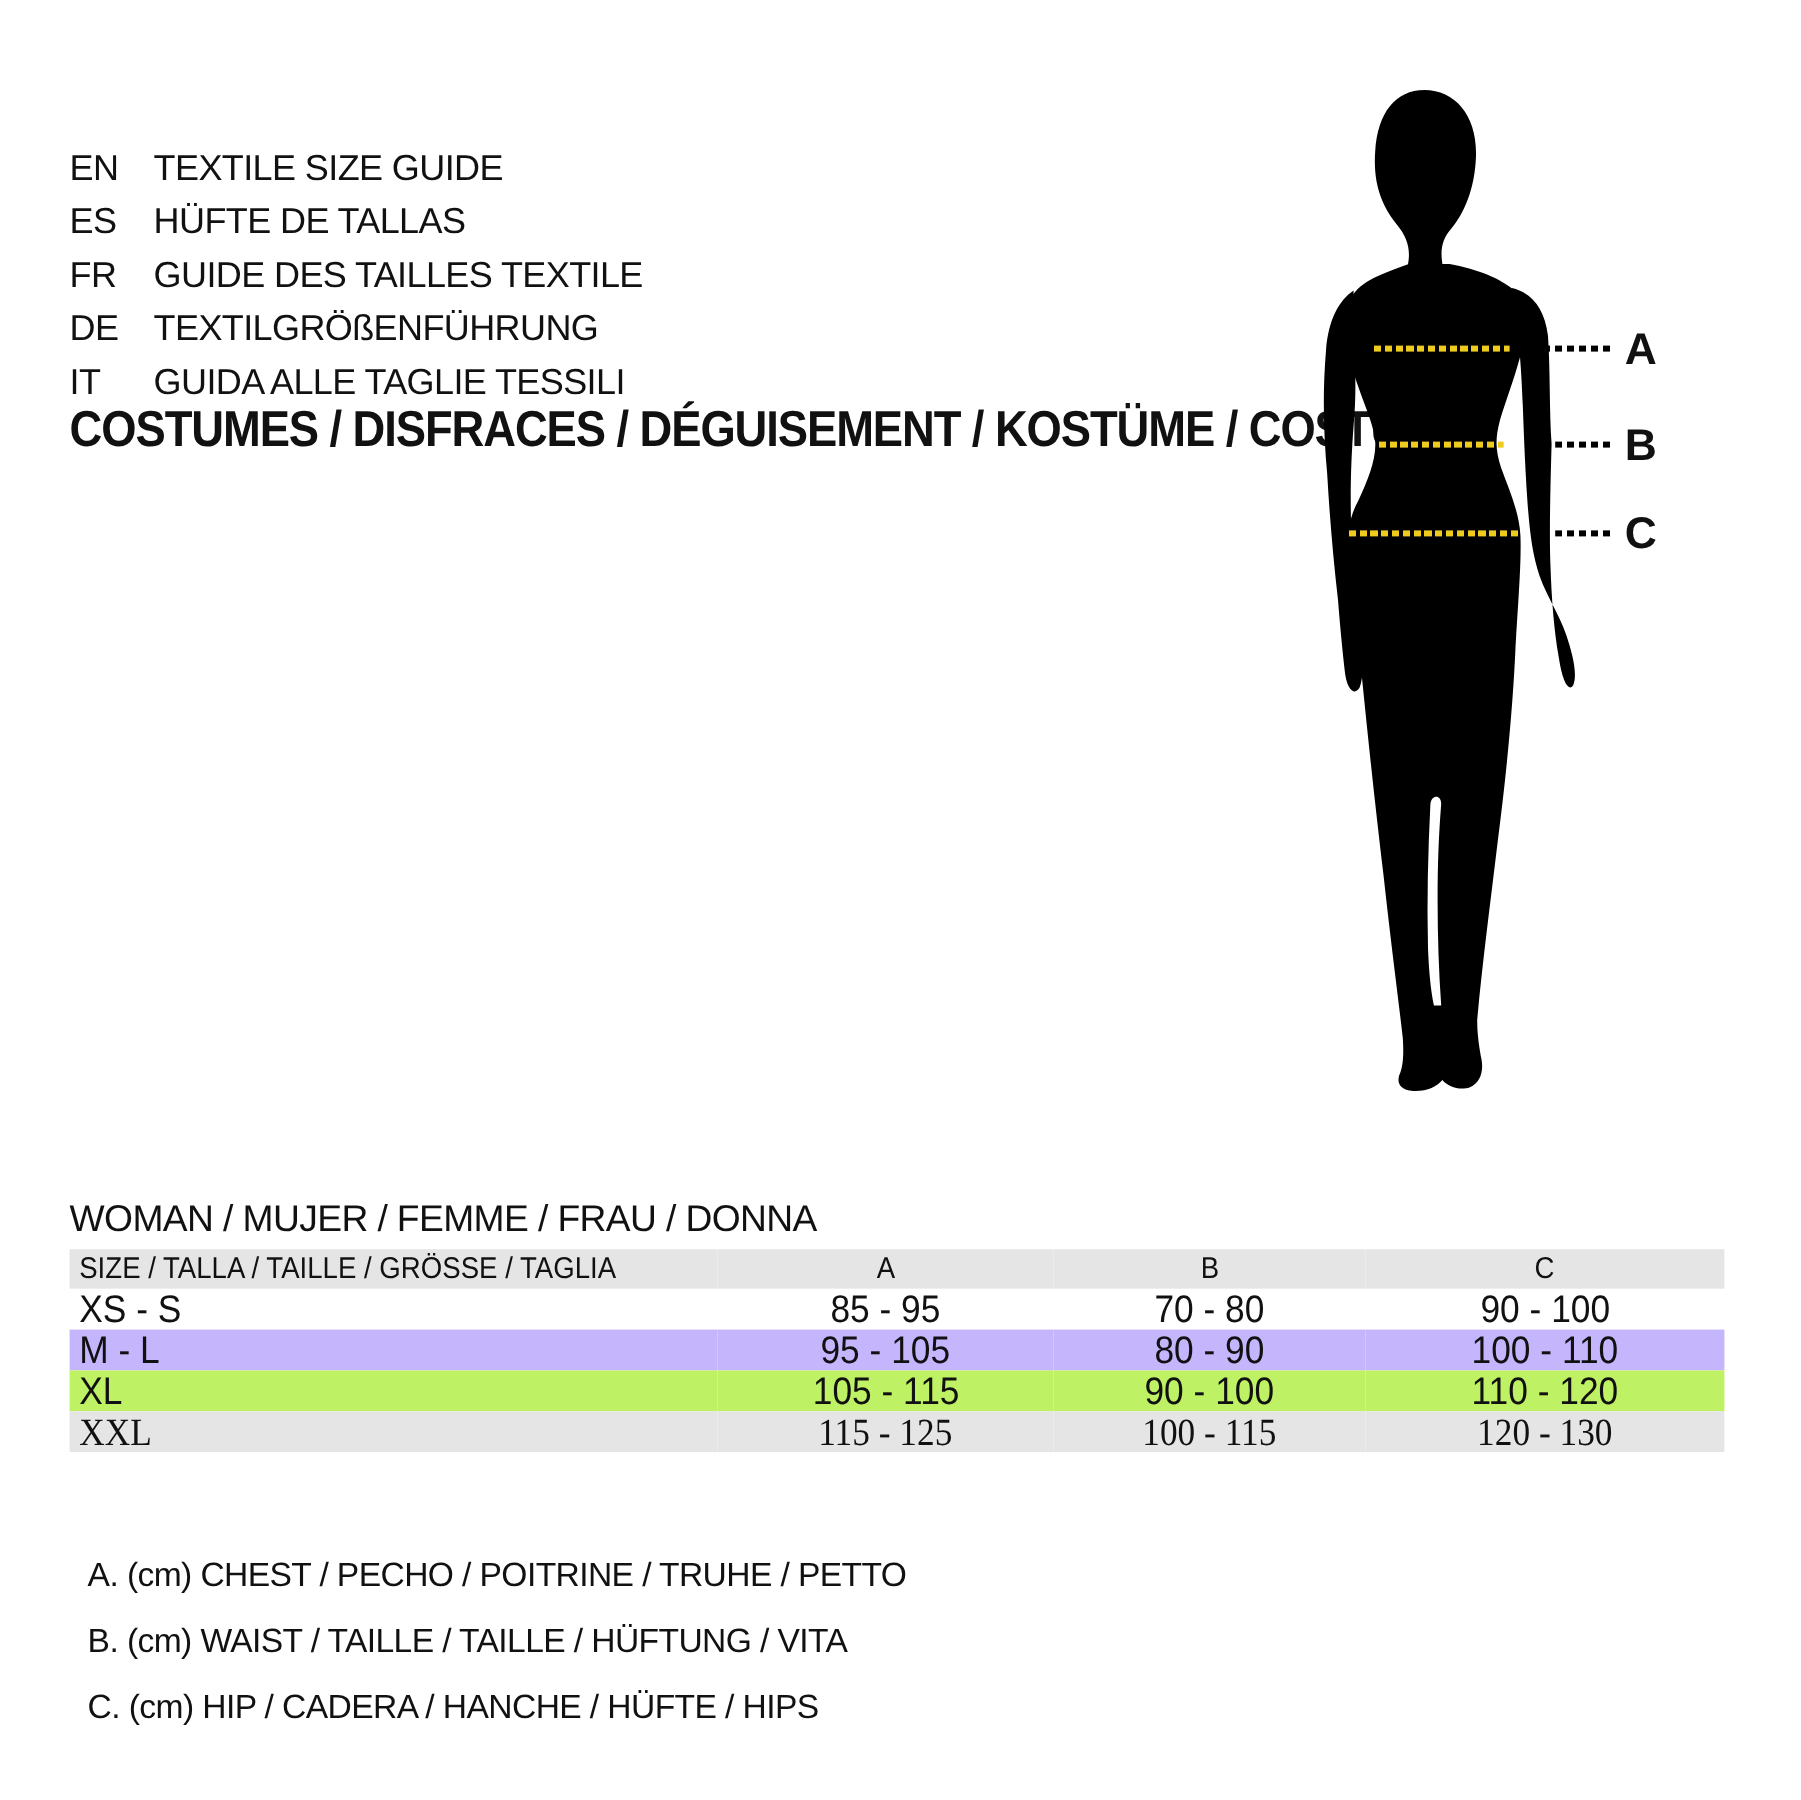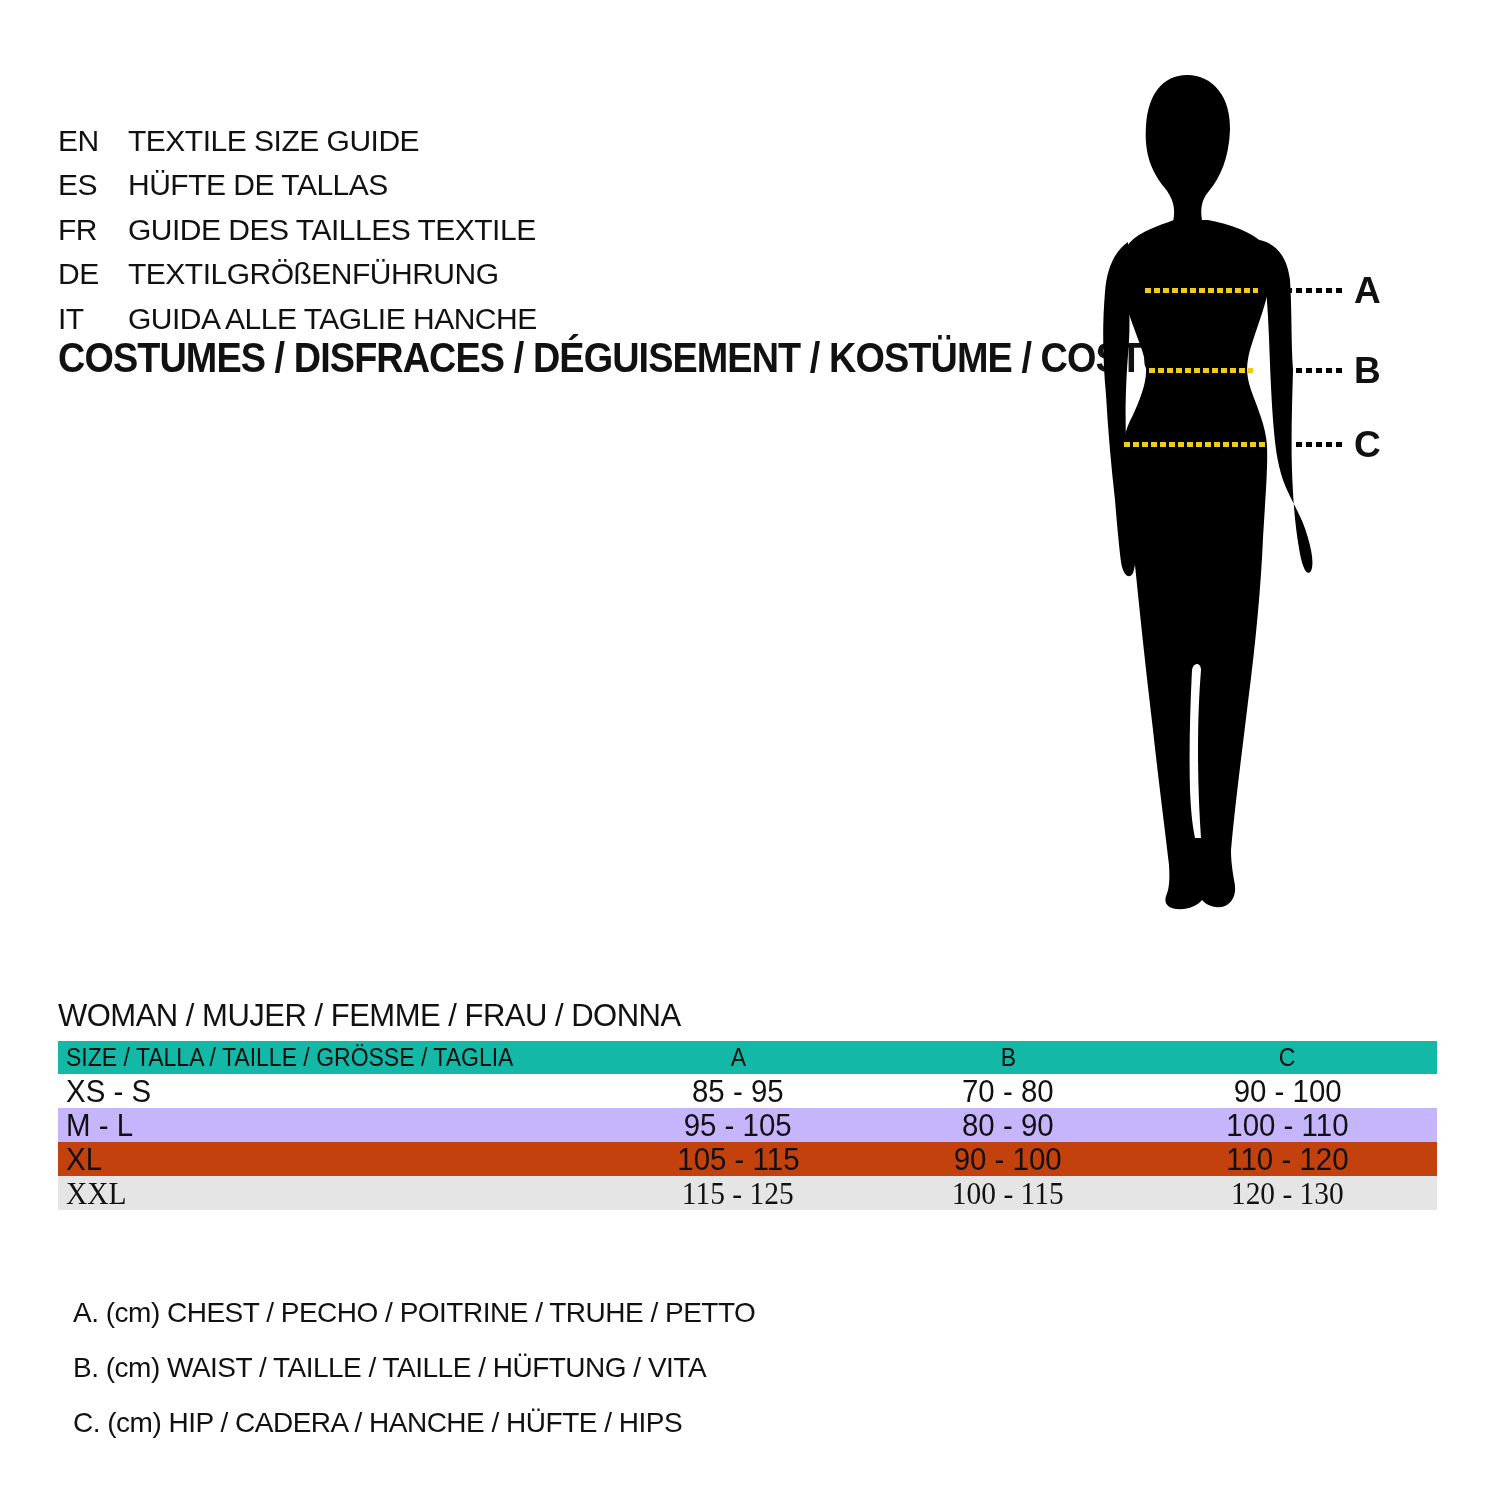--- a/index.html
+++ b/index.html
@@ -53,21 +53,21 @@
   <div class="lang-row" style="top:129px">
     <span class="lang-code">ES</span><span>HÜFTE DE TALLAS</span>
   </div>
   <div class="lang-row" style="top:174px">
     <span class="lang-code">FR</span><span>GUIDE DES TAILLES TEXTILE</span>
   </div>
   <div class="lang-row" style="top:218px">
     <span class="lang-code">DE</span><span>TEXTILGRÖßENFÜHRUNG</span>
   </div>
   <div class="lang-row" style="top:263px">
-    <span class="lang-code">IT</span><span>GUIDA ALLE TAGLIE HANCHE</span>
+    <span class="lang-code">IT</span><span>GUIDA ALLE TAGLIE TESSILI</span>
   </div>
 </div>
 
 <div class="costumes">COSTUMES / DISFRACES / DÉGUISEMENT / KOSTÜME / COSTUMI</div>
 
 <svg class="figure-svg" viewBox="0 0 250 870" aria-hidden="true">
   <g fill="#000000">
     <path d="M 97 5 C 123 5 141 27 140 60 C 139 88 130 108 119 121 C 112 129 110 138 112 150 L 83 152 C 86 138 83 128 74 117 C 62 102 54 84 56 56 C 58 24 73 5 97 5 Z"></path>
     <path d="M 84 150
       C 62 158 44 164 36 178 C 27 196 31 222 39 244 C 47 268 55 284 56 298
@@ -111,41 +111,41 @@
 <div class="woman-title">WOMAN / MUJER / FEMME / FRAU / DONNA</div>
 
 <table class="sizes">
   <colgroup>
     <col style="width:540px">
       <col style="width:280px">
       <col style="width:260px">
       <col style="width:299px">
   </colgroup>
   <thead>
-    <tr class="hdr" style="background: #14b8a6; margin-left: 28px;">
+    <tr class="hdr" style="background: #e5e5e5; margin-left: 28px;">
       <th><span>SIZE / TALLA / TAILLE / GRÖSSE / TAGLIA</span></th>
       <th><span>A</span></th>
       <th><span>B</span></th>
       <th><span>C</span></th>
     </tr>
   </thead>
   <tbody>
     <tr style="background: rgb(255, 255, 255);">
       <td><span>XS - S</span></td>
       <td><span>85 - 95</span></td>
       <td><span>70 - 80</span></td>
       <td><span>90 - 100</span></td>
     </tr>
     <tr style="background: #c4b5fd;">
       <td><span>M - L</span></td>
       <td><span>95 - 105</span></td>
       <td><span>80 - 90</span></td>
       <td><span>100 - 110</span></td>
     </tr>
-    <tr style="background: #c2410c;">
+    <tr style="background: #bef264;">
       <td><span>XL</span></td>
       <td><span>105 - 115</span></td>
       <td><span>90 - 100</span></td>
       <td><span>110 - 120</span></td>
     </tr>
     <tr style="background: #e5e5e5; font-family: Liberation Serif, serif;">
       <td><span>XXL</span></td>
       <td><span>115 - 125</span></td>
       <td><span>100 - 115</span></td>
       <td><span>120 - 130</span></td>

